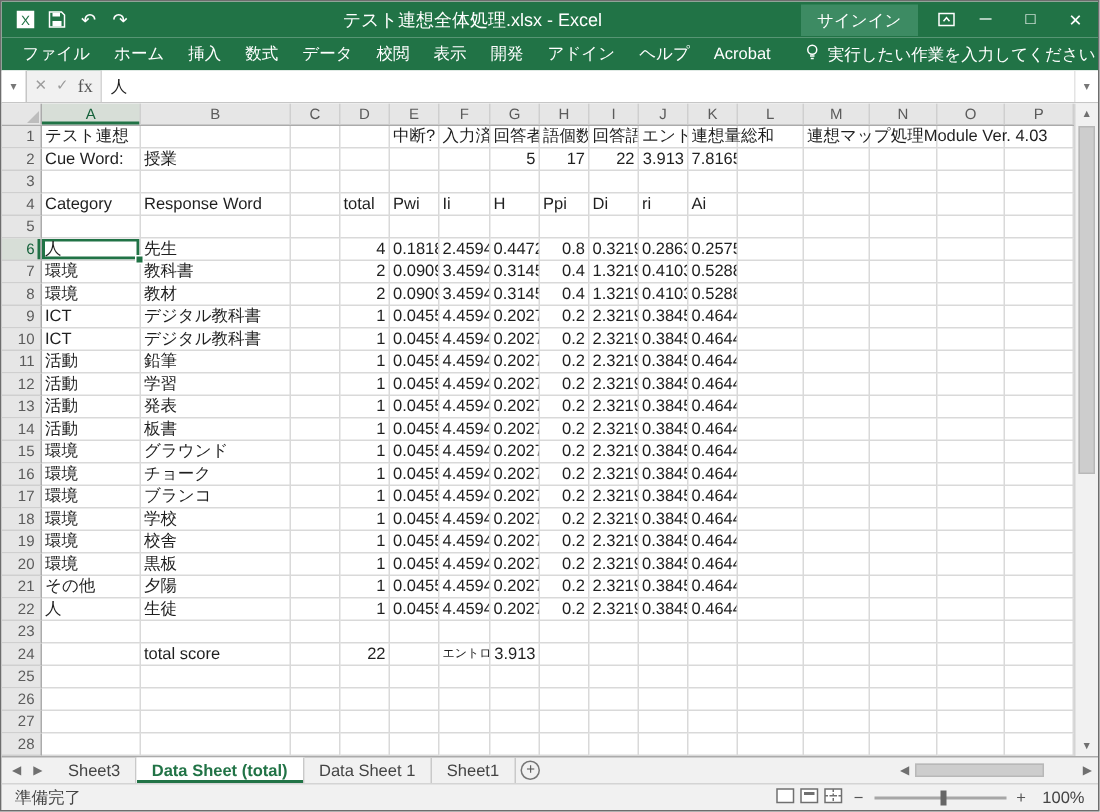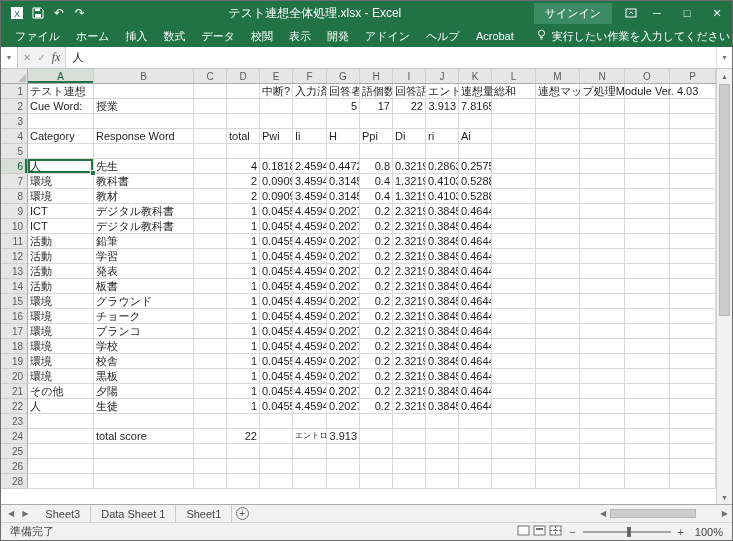--- a/index.html
+++ b/index.html
@@ -22,21 +22,21 @@
   .rtabs{ display:flex; align-items:stretch; height:100%; padding-left:6px; }
   .rtab{ padding:0 8px; line-height:22px; white-space:nowrap; }
   .tellme{ display:flex; align-items:center; gap:5px; margin-left:14px; white-space:nowrap; }
 
   
   .fbar{ height:22px; background:#f1f1f1; border-bottom:1px solid #c6c6c6; display:flex; align-items:center; font-size:11px; color:#333; flex:0 0 auto; }
   .namebox{ width:88px; height:100%; background:#fff; border-right:1px solid #d5d5d5; display:flex; align-items:center; padding-left:7px; color:#222; }
   .nb-drop{ width:17px; height:100%; background:#fff; display:flex; align-items:center; justify-content:center; color:#777; font-size:8px; border-right:1px solid #c6c6c6; }
   .fxbtns{ display:flex; align-items:center; height:100%; padding:0 5px; gap:6px; border-right:1px solid #d5d5d5; }
   .fxb{ color:#9c9c9c; font-size:10px; }
-  .fxb.fx{ color:#555; font-style:italic; font-family:"Liberation Serif","DejaVu Serif",serif; font-size:12px; }
+  .fxb.fx{ color:#555; font-family:"Liberation Serif","DejaVu Serif",serif; font-size:12px; }
   .finput{ flex:1; height:100%; background:#fff; display:flex; align-items:center; padding-left:6px; color:#1f1f1f; }
   .fexpand{ width:16px; height:100%; background:#fff; display:flex; align-items:center; justify-content:center; color:#777; font-size:8px; border-left:1px solid #e4e4e4; }
 
   
   .gridwrap{ flex:1 1 auto; display:flex; overflow:hidden; background:#fff; }
   .gridmain{ width:715px; display:flex; flex-direction:column; overflow:hidden; }
   .colhdr{ height:15px; display:flex; background:#e6e6e6; border-bottom:1px solid #ababab; font-size:10px; color:#5b5b5b; flex:0 0 auto; }
   .corner{ width:27px; height:100%; background:#e6e6e6; border-right:1px solid #ababab; position:relative; flex:0 0 auto; }
   .corner::after{ content:''; position:absolute; right:1px; bottom:1px; border-left:8px solid transparent; border-bottom:8px solid #bdbdbd; }
   .ch{ height:100%; display:flex; align-items:center; justify-content:center; border-right:1px solid #cfcfcf; flex:0 0 auto; }
@@ -664,20 +664,39 @@
             <div class="cell" style="width: 33px;"></div>
             <div class="cell" style="width: 33px;"></div>
             <div class="cell" style="width: 33px;"></div>
             <div class="cell" style="width: 44px;"></div>
             <div class="cell" style="width: 44px;"></div>
             <div class="cell" style="width: 45px;"></div>
             <div class="cell" style="width: 45px;"></div>
             <div class="cell" style="width: 46px;"></div>
           </div>
           <div class="grow">
+            <div class="rh">27</div>
+            <div class="cell" style="width: 66px;"></div>
+            <div class="cell" style="width: 100px;"></div>
+            <div class="cell" style="width: 33px;"></div>
+            <div class="cell" style="width: 33px;"></div>
+            <div class="cell" style="width: 33px;"></div>
+            <div class="cell" style="width: 34px;"></div>
+            <div class="cell" style="width: 33px;"></div>
+            <div class="cell" style="width: 33px;"></div>
+            <div class="cell" style="width: 33px;"></div>
+            <div class="cell" style="width: 33px;"></div>
+            <div class="cell" style="width: 33px;"></div>
+            <div class="cell" style="width: 44px;"></div>
+            <div class="cell" style="width: 44px;"></div>
+            <div class="cell" style="width: 45px;"></div>
+            <div class="cell" style="width: 45px;"></div>
+            <div class="cell" style="width: 46px;"></div>
+          </div>
+          <div class="grow">
             <div class="rh">28</div>
             <div class="cell" style="width: 66px;"></div>
             <div class="cell" style="width: 100px;"></div>
             <div class="cell" style="width: 33px;"></div>
             <div class="cell" style="width: 33px;"></div>
             <div class="cell" style="width: 33px;"></div>
             <div class="cell" style="width: 34px;"></div>
             <div class="cell" style="width: 33px;"></div>
             <div class="cell" style="width: 33px;"></div>
             <div class="cell" style="width: 33px;"></div>
@@ -700,20 +719,21 @@
     </div>
   </div>
 
   <div class="tabstrip">
     <div class="tnav">
       <span>◀</span>
       <span>▶</span>
     </div>
     <div class="stabs">
         <div class="stab">Sheet3</div>
+        <div class="stab active">Data Sheet (total)</div>
         <div class="stab">Data Sheet 1</div>
         <div class="stab">Sheet1</div>
       </div>
     <div class="addsheet">
       <span class="circle">+</span>
     </div>
     <div class="hscroll">
       <span>◀</span>
       <div class="hs-track">
         <div class="hs-thumb"></div>

